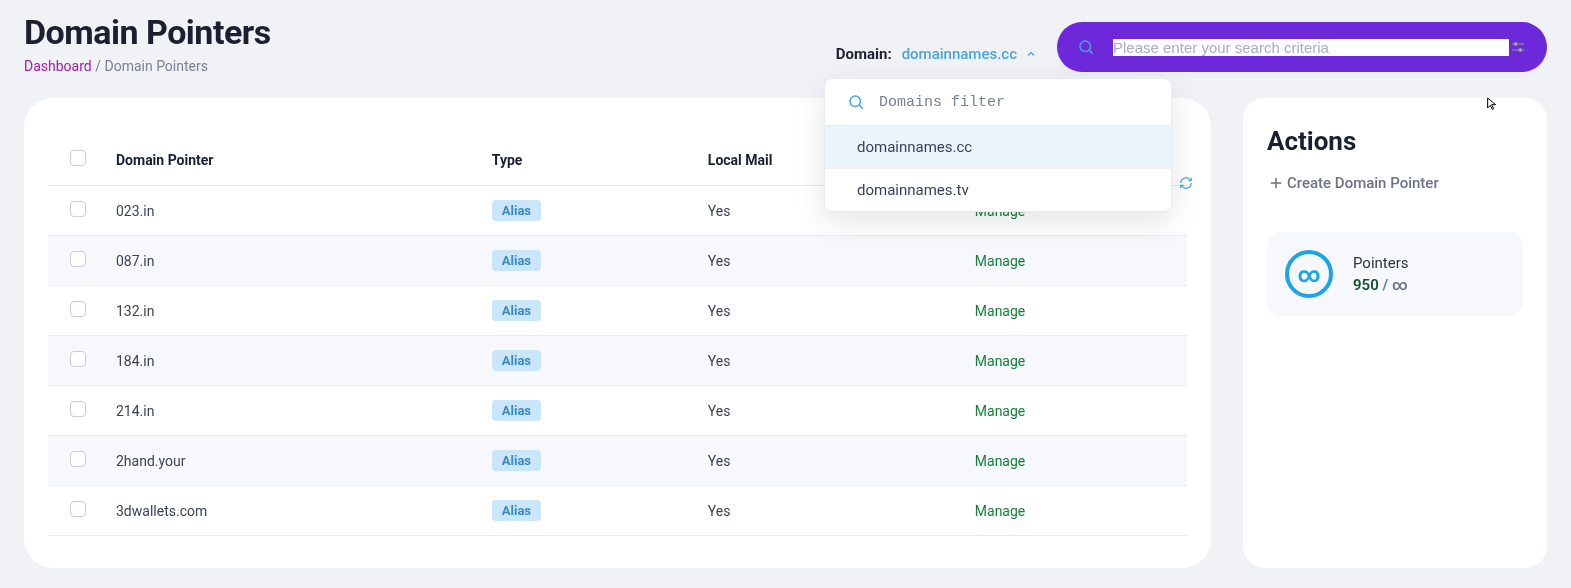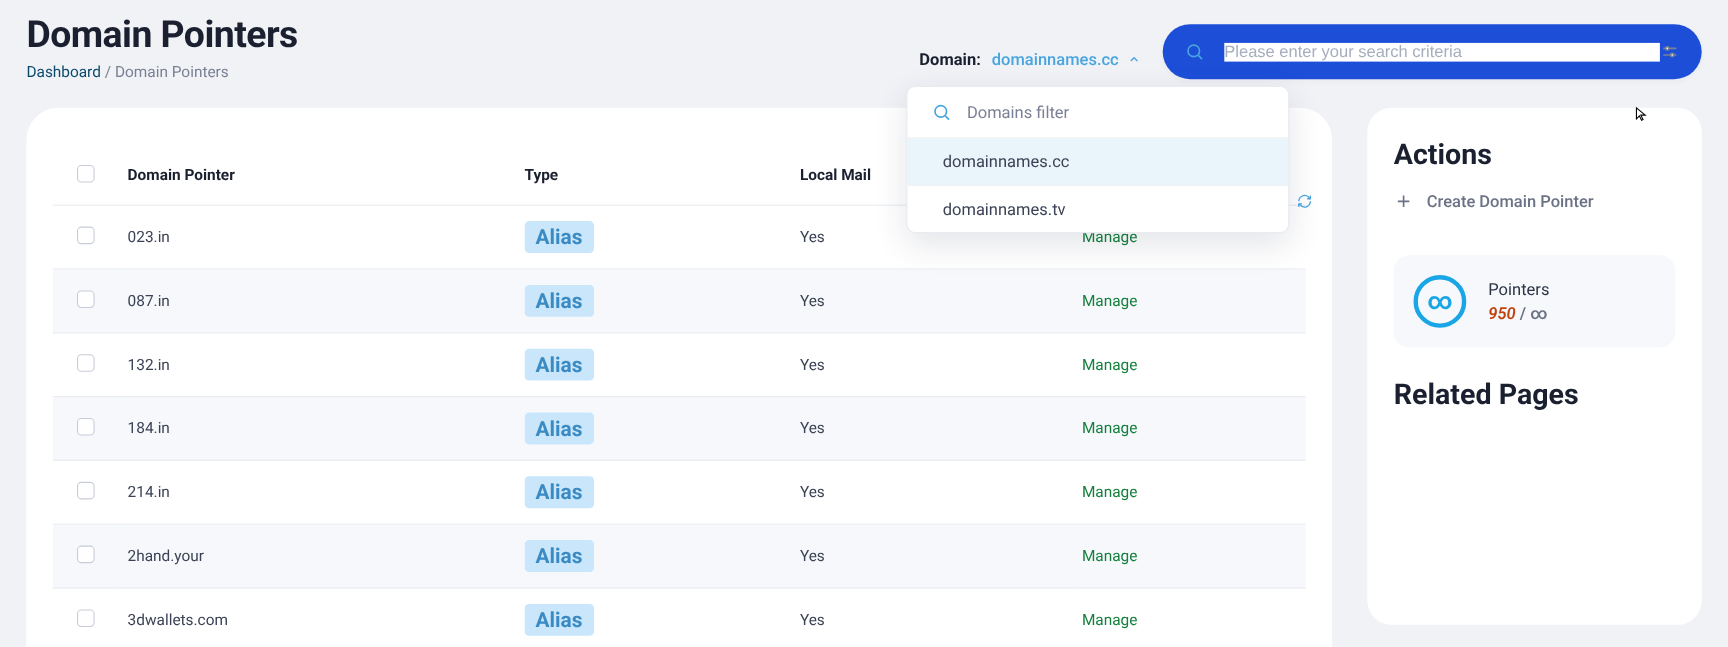--- a/index.html
+++ b/index.html
@@ -22,35 +22,35 @@
     font-size: 34px;
     font-weight: 700;
     color: #1b2030;
     letter-spacing: -0.5px;
   }
   .breadcrumb {
     margin-top: 6px;
     font-size: 14px;
     color: #7a8095;
   }
-  .breadcrumb a { color: #0c4a6e; text-decoration: none; }
+  .breadcrumb a { color: #a21caf; text-decoration: none; }
   .domain-select {
     display: flex;
     align-items: center;
     margin-top: 22px;
     margin-right: 20px;
     position: relative;
   }
   .domain-label { font-weight: 700; font-size: 15px; color: #1b2030; margin-right: 10px;}
   .domain-value { color: #49a5df; font-size: 15px; font-weight: 500; margin-right: 8px; cursor: pointer;}
   .chev { width: 12px; height: 12px; color: #49a5df; }
   .search-bar {
     display: flex;
     align-items: center;
-    background: #1d4ed8;
+    background: #6d28d9;
     border-radius: 999px;
     height: 50px;
     padding: 0 20px;
     margin-top: 8px;
     flex: 0 0 490px;
     box-shadow: 0 2px 6px rgba(40,50,80,0.04);
   }
   .search-ico { color: #49a5df; width: 18px; height: 18px; flex:0 0 18px; }
   .search-input {
     border: none; outline: none; font-size: 15px; margin-left: 18px; flex:1;
@@ -81,61 +81,61 @@
     color: #3c4255;
     padding: 14px 8px;
     border-bottom: 1px solid #e9ebf0;
   }
   tbody tr:nth-child(even) { background: #f6f8fb; }
   .badge {
     display: inline-block;
     background: #c9e6fa;
     color: #3a8ac4;
     font-weight: 700;
-    font-size: 19px;
+    font-size: 13px;
     padding: 3px 10px;
     border-radius: 4px;
   }
   .manage { color: #15803d; cursor: pointer; }
   input[type=checkbox]{
     width: 16px; height: 16px; border: 1.5px solid #c7ccd8; border-radius: 4px;
     appearance: none; background: #fff; cursor: pointer;
   }
   .refresh-ico {
     position: absolute; right: 18px; top: 78px; width: 14px; height: 14px; color: #49a5df; cursor:pointer;
   }
   .side-h { font-size: 26px; font-weight: 700; color: #1b2030; margin-bottom: 18px; }
-  .action-link { display: flex; align-items: center; gap: 12px; cursor: pointer; color: #6c7285; font-size: 15px; font-weight: 500;}
+  .action-link { display: flex; align-items: center; gap: 2px; cursor: pointer; color: #6c7285; font-size: 15px; font-weight: 500;}
   .plus-ico { width: 18px; height: 18px; color: #6c7285; }
   .details-box {
     background: #f6f8fb;
     border-radius: 14px;
     padding: 18px;
     display: flex; align-items: center; gap: 20px;
     margin-bottom: 28px;
   }
   .circle {
     width: 48px; height: 48px; border: 4px solid #1aa6e6; border-radius: 50%;
     display:flex; align-items:center; justify-content:center; color:#1aa6e6; font-size: 22px; font-weight:700;
   }
   .det-label { font-weight: 400; font-size: 15px; color: #2c3345; }
   .det-val { margin-top: 4px; font-size: 15px; color: #6c7285; font-weight:600;}
-  .det-val .num { color: #c2410c; font-style: italic; }
+  .det-val .num { color: #14532d; }
   
   .dropdown {
     position: absolute;
     top: 78px; left: 824px;
     width: 348px;
     background: #fff;
     border: 1px solid #e9ebf0;
     border-radius: 8px;
     box-shadow: 0 10px 30px rgba(30,40,70,0.12);
     z-index: 50;
   }
-  .dd-search { display:flex; align-items:center; gap: 14px; padding: 14px 22px; border-bottom:1px solid #e9ebf0;}
+  .dd-search { display:flex; align-items:center; gap: 14px; padding: 14px 22px; border-bottom:1px solid #e9ebf0;font-family:Liberation Mono, monospace;}
   .dd-search span { color:#7a8095; font-size:15px; }
   .dd-item { padding: 12px 32px; font-size: 15px; color:#3c4255; cursor:pointer; border-bottom:1px solid #f0f2f6;}
   .dd-item:last-child{border-bottom:none;}
   .dd-item.sel { background:#eaf4fb; }
   .cursor {
     position: absolute; top: 96px; left: 1485px; width: 16px; height: 16px; z-index: 60;
   }
   .sep { height: 40px; }
 </style>
 </head>
@@ -256,21 +256,20 @@
     <div class="sep"></div>
     <div class="details-box">
       <div class="circle">∞</div>
       <div>
         <div class="det-label">Pointers</div>
         <div class="det-val">
           <span class="num">950</span><span> / </span><span>∞</span>
         </div>
       </div>
     </div>
-    <div class="side-h">Related Pages</div>
   </div>
 </div>
 
 <div class="dropdown">
   <div class="dd-search">
     <svg class="search-ico" style="color:#49a5df" viewBox="0 0 24 24" fill="none" stroke="currentColor" stroke-width="2">
         <circle cx="11" cy="11" r="7"></circle>
         <line x1="21" y1="21" x2="16.5" y2="16.5"></line>
       </svg>
     <span>Domains filter</span>

